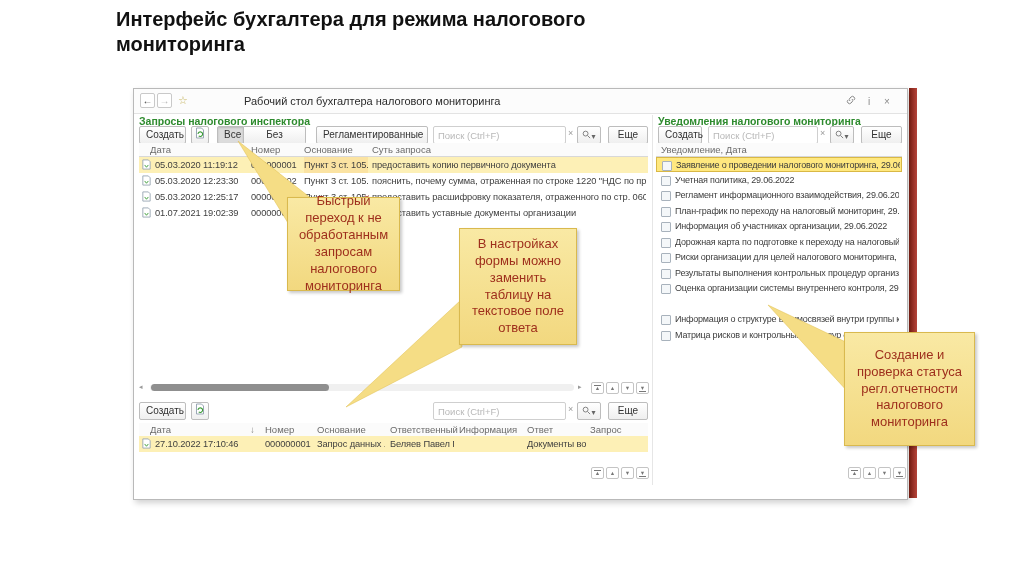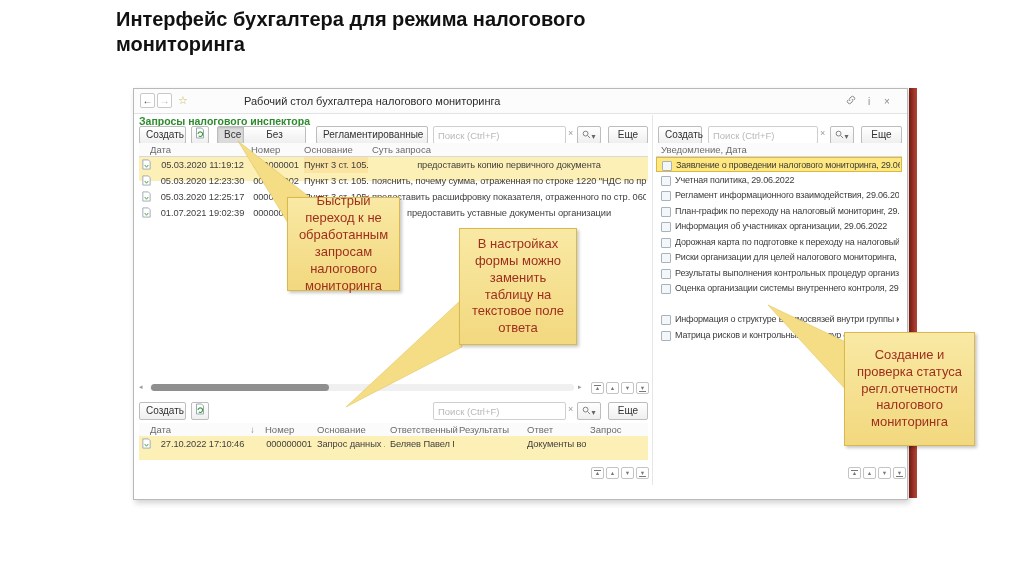--- a/index.html
+++ b/index.html
@@ -33,21 +33,21 @@
   .srch{position:absolute;top:37px;height:18px;border:1px solid #cfcfcf;border-radius:2px;
     font-size:9.5px;color:#555;padding:0 4px;box-sizing:border-box;background:#fff;}
   .srch::placeholder{color:#b8b8b8;}
   .mini{position:absolute;top:39px;background:none;border:none;color:#9a9a9a;font-size:9px;padding:0;}
   .qbtn{position:absolute;top:37px;height:18px;width:24px;border:1px solid #bdbdbd;border-radius:2px;
     background:linear-gradient(#fff,#efefef);padding:0;font-size:8px;color:#666;}
   
   .thead{position:absolute;height:13px;border-bottom:1px solid #d8d8d8;background:#fbfbfb;
     color:#6b6b6b;font-size:9.5px;}
   .thead span{position:absolute;top:1px;}
-  .trow{position:absolute;height:24px;line-height:16px;white-space:nowrap;text-align:center;}
+  .trow{position:absolute;height:16px;line-height:16px;white-space:nowrap;}
   .trow.sel{background:#fdf0b6;}
   .cell{position:absolute;top:0;overflow:hidden;text-overflow:clip;white-space:nowrap;
     font-size:9.3px;letter-spacing:-0.1px;color:#3f3f3f;}
   .cell.hl{background:#fbe3a2;}
   .ricon{position:absolute;left:2px;top:2px;}
   
   .hs-track{position:absolute;height:7px;background:#f0f0f0;border-radius:4px;}
   .hs-thumb{position:absolute;height:7px;width:42%;left:1px;top:0;background:#8f8f8f;border-radius:4px;}
   .nb{width:13px;height:12px;border:1px solid #c4c4c4;border-radius:2px;background-color:#fff;
     font-size:5.5px;color:#777;padding:0;margin-left:2px;line-height:10px;}
@@ -192,21 +192,21 @@
       </svg><span>▾</span>
   </button>
   <button class="btn" style="left:474px;top:313px;width:40px"><span>Еще</span> ▾</button>
 
   <div class="thead" style="left:5px;top:334px;width:509px">
     <span style="left:11px">Дата</span>
     <span style="left:111px;color:#888">↓</span>
     <span style="left:126px">Номер</span>
     <span style="left:178px">Основание</span>
     <span style="left:251px">Ответственный</span>
-    <span style="left:320px">Результаты</span>
+    <span style="left:320px">Информация</span>
     <span style="left:388px">Ответ</span>
     <span style="left:451px">Запрос отклонен</span>
   </div>
   <div class="trow sel" style="left:5px;top:347px;width:509px">
     <span class="ricon"><svg width="11" height="11" viewBox="0 0 12 12">
           <path d="M2 1h6l2 2v8H2z" fill="#fff" stroke="#9aa7b5"></path>
           <path d="M4 6.5l2 2.5 2-2.5" fill="none" stroke="#3a9b35"></path>
         </svg></span>
     <span class="cell" style="left:16px;width:95px">27.10.2022 17:10:46</span>
     <span class="cell" style="left:126px;width:48px">000000001</span>
@@ -218,20 +218,21 @@
   </div>
   <div class="navclust" style="left:455px;top:378px">
     <button class="nb first">▲</button>
     <button class="nb">▲</button>
     <button class="nb">▼</button>
     <button class="nb last">▼</button>
   </div>
 
   <div class="vsep"></div>
 
+  <div class="phead" style="left:524px">Уведомления налогового мониторинга</div>
   <button class="btn" style="left:524px;width:44px">Создать</button>
   <input class="srch" style="left: 574px; width: 110px;" placeholder="Поиск (Ctrl+F)">
   <button class="mini" style="left:686px">×</button>
   <button class="qbtn" style="left:696px">
     <svg width="9" height="9" viewBox="0 0 10 10">
         <circle cx="4" cy="4" r="2.7" fill="none" stroke="#777"></circle>
         <line x1="6.2" y1="6.2" x2="9" y2="9" stroke="#777"></line>
       </svg><span>▾</span>
   </button>
   <button class="btn" style="left:727px;width:41px"><span>Еще</span> ▾</button>

